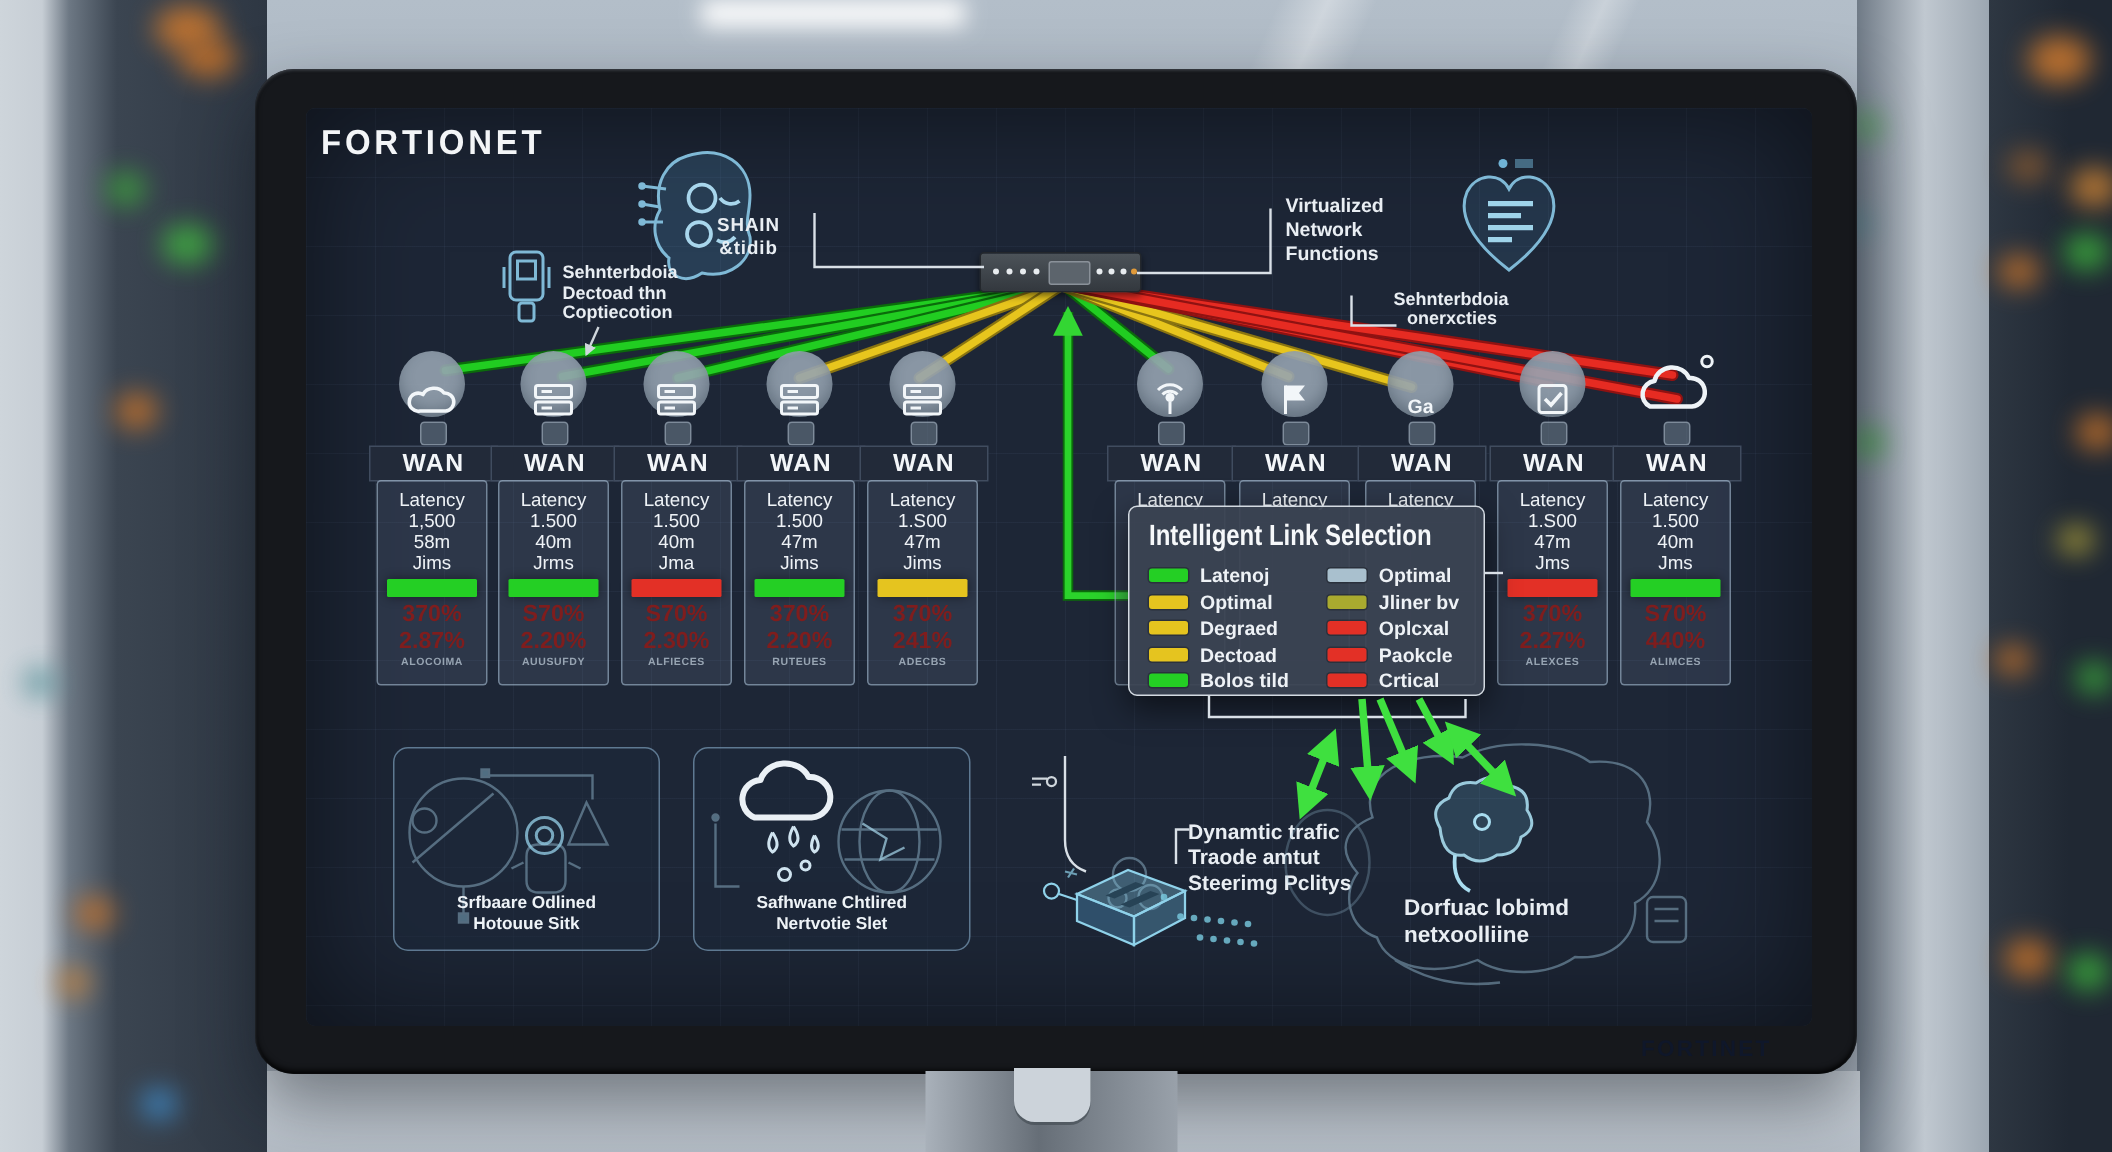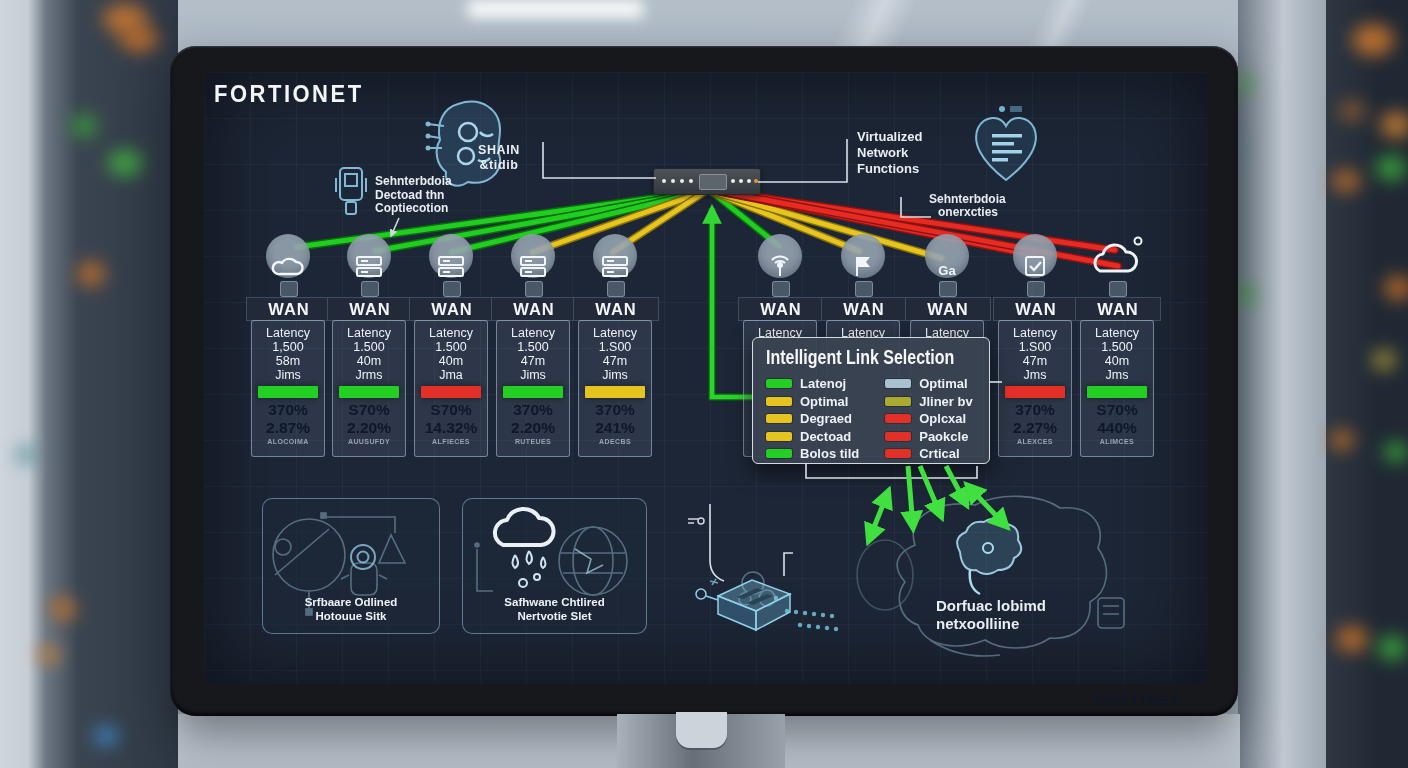--- a/index.html
+++ b/index.html
@@ -63,21 +63,21 @@
   .wan-icon.nobg{background:transparent;box-shadow:none;left:12px;top:-7px;width:66px;height:52px;}
   .wan-gadget{position:absolute;left:37px;top:47px;width:16px;height:14px;background:rgba(112,127,142,.55);
      border:1px solid rgba(190,205,220,.45);border-radius:3px;}
   .wan-header{position:absolute;left:3px;top:63px;width:84px;height:22px;background:#222a39;
      border:1px solid rgba(90,104,128,.55);color:#f3f6f9;font-weight:700;font-size:16.5px;letter-spacing:1px;
      display:flex;align-items:center;justify-content:center;}
   .wan-panel{position:absolute;left:8px;top:86px;width:74px;height:137px;background:rgba(125,145,170,.17);
      border:1px solid rgba(175,198,218,.55);border-radius:3px;text-align:center;padding-top:5px;box-sizing:border-box;}
   .lat{font-size:12.5px;line-height:14px;color:#eef2f6;font-weight:500;}
   .bar{width:60px;height:12px;margin:4px auto 3px;border-radius:1px;box-shadow:0 0 7px rgba(0,0,0,.45);}
-  .stat{font-size:15.5px;line-height:17.5px;font-weight:700;color:#0f172a;}
+  .stat{font-size:15.5px;line-height:17.5px;font-weight:700;color:#7f1d1d;}
   .cap{font-size:7px;color:#97a4b2;letter-spacing:.4px;margin-top:2px;font-weight:700;}
   .chip-text{font-size:13px;font-weight:700;color:#f2f6f9;}
 
   
   .legend{left:752px;top:337px;width:238px;height:127px;background:rgba(58,67,82,.94);
      border:1.5px solid #d3dae1;border-radius:6px;box-shadow:0 8px 22px rgba(0,0,0,.55);box-sizing:border-box;}
   .legend-title{font-size:19.5px;font-weight:700;color:#f6f8fa;white-space:nowrap;
      transform:scaleX(.82);transform-origin:0 50%;margin:8px 0 6px 13px;}
   .legend-cols{display:flex;gap:26px;padding-left:13px;}
   .lrow{display:flex;align-items:center;gap:8px;height:17.5px;}
@@ -243,20 +243,25 @@
   </div>
   <div class="lbl vnf">
     <div>Virtualized</div>
       <div>Network</div>
       <div>Functions</div>
   </div>
   <div class="lbl monlbl">
     <div>Sehnterbdoia</div>
       <div>onerxcties</div>
   </div>
+  <div class="lbl dynlbl">
+    <div>Dynamtic trafic</div>
+    <div>Traode amtut</div>
+    <div>Steerimg Pclitys</div>
+  </div>
   <div class="lbl brainlbl">
     <div>Dorfuac lobimd</div>
       <div>netxoolliine</div>
   </div>
 
   <div>
       <div class="wan-col" style="left: 243px;">
         <div class="wan-icon">
           <svg width="34" height="24" viewBox="0 0 34 24">
             <path d="M9 20 a6 6 0 1 1 2 -11 a8 7 0 0 1 14 -1 a5.5 5.5 0 0 1 1 12 Z" fill="none" stroke="#f2f6f9" stroke-width="2.4" stroke-linejoin="round"></path>
@@ -308,21 +313,21 @@
         </div>
         <div class="wan-gadget"></div>
         <div class="wan-header">WAN</div>
         <div class="wan-panel">
           <div class="lat">Latency</div>
           <div class="lat">1.500</div>
           <div class="lat">40m</div>
           <div class="lat">Jma</div>
           <div class="bar" style="background: rgb(227, 48, 38);"></div>
           <div class="stat">S70%</div>
-          <div class="stat">14.32%</div>
+          <div class="stat">2.30%</div>
           <div class="cap">ALFIECES</div>
         </div>
       </div>
       <div class="wan-col" style="left: 488px;">
         <div class="wan-icon">
           <svg width="26" height="23" viewBox="0 0 26 23">
             <rect x="1" y="2" width="24" height="8" rx="1.5" fill="none" stroke="#f2f6f9" stroke-width="2"></rect>
             <rect x="1" y="13" width="24" height="8" rx="1.5" fill="none" stroke="#f2f6f9" stroke-width="2"></rect>
             <line x1="5" y1="6" x2="12" y2="6" stroke="#f2f6f9" stroke-width="2"></line>
             <line x1="5" y1="17" x2="12" y2="17" stroke="#f2f6f9" stroke-width="2"></line>

